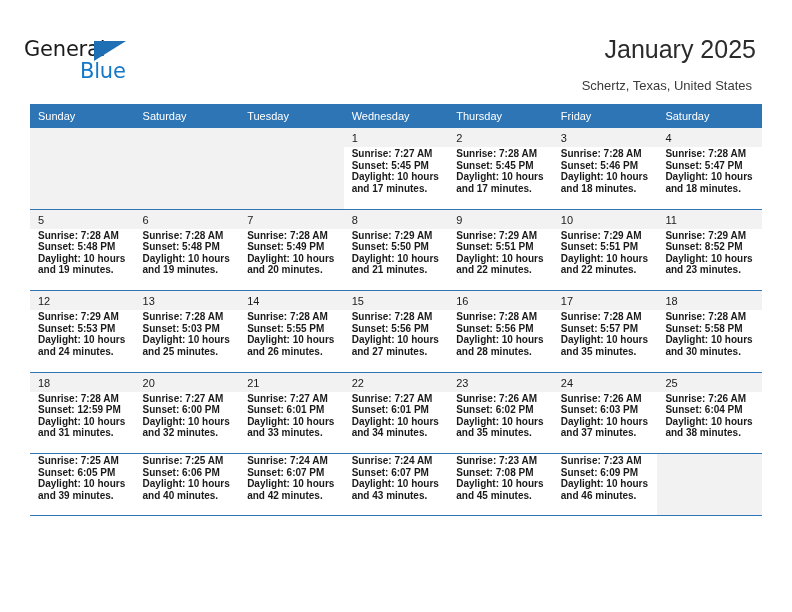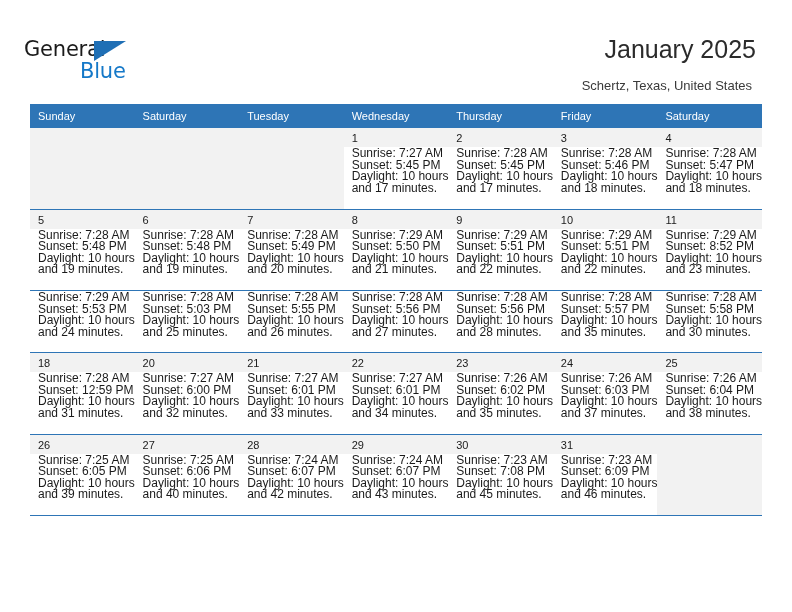--- a/index.html
+++ b/index.html
@@ -114,28 +114,29 @@
     background: #f2f2f2;
     font-size: 11px;
     color: #1a1a1a;
     padding: 4px 0 3px 8px;
     vertical-align: top;
     height: 10px;
     box-sizing: border-box;
   }
   .wk-bodyrow td {
     background: #ffffff;
-    font-size: 12px;
+    font-size: 10px;
     color: #1a1a1a;
     padding: 1px 6px 10px 8px;
     vertical-align: top;
     line-height: 11.6px;
     height: 62px;
     box-sizing: border-box;
     border-bottom: 1.3px solid #2e75b6;
+    font-weight: bold;
   }
   .wk-bodyrow td.empty,
   .wk-daterow td.empty {
     background: #f2f2f2;
   }
   .wk-bodyrow td.empty {
     border-bottom: 1.3px solid #2e75b6;
   }
   .daynum {
     display: block;
@@ -322,20 +323,43 @@
           </td>
           <td>
             <div class="info">
               <span>Sunrise: 7:29 AM</span>
               <span>Sunset: 8:52 PM</span>
               <span>Daylight: 10 hours</span>
               <span>and 23 minutes.</span>
             </div>
           </td>
         </tr>
+        <tr class="wk-daterow">
+          <td>
+            <span class="daynum">12</span>
+          </td>
+          <td>
+            <span class="daynum">13</span>
+          </td>
+          <td>
+            <span class="daynum">14</span>
+          </td>
+          <td>
+            <span class="daynum">15</span>
+          </td>
+          <td>
+            <span class="daynum">16</span>
+          </td>
+          <td>
+            <span class="daynum">17</span>
+          </td>
+          <td>
+            <span class="daynum">18</span>
+          </td>
+        </tr>
         <tr class="wk-bodyrow">
           <td>
             <div class="info">
               <span>Sunrise: 7:29 AM</span>
               <span>Sunset: 5:53 PM</span>
               <span>Daylight: 10 hours</span>
               <span>and 24 minutes.</span>
             </div>
           </td>
           <td>
@@ -461,43 +485,20 @@
           </td>
           <td>
             <div class="info">
               <span>Sunrise: 7:26 AM</span>
               <span>Sunset: 6:04 PM</span>
               <span>Daylight: 10 hours</span>
               <span>and 38 minutes.</span>
             </div>
           </td>
         </tr>
-        <tr class="wk-daterow">
-          <td>
-            <span class="daynum">26</span>
-          </td>
-          <td>
-            <span class="daynum">27</span>
-          </td>
-          <td>
-            <span class="daynum">28</span>
-          </td>
-          <td>
-            <span class="daynum">29</span>
-          </td>
-          <td>
-            <span class="daynum">30</span>
-          </td>
-          <td>
-            <span class="daynum">31</span>
-          </td>
-          <td class="empty">
-            <span class="daynum"></span>
-          </td>
-        </tr>
         <tr class="wk-bodyrow">
           <td>
             <div class="info">
               <span>Sunrise: 7:25 AM</span>
               <span>Sunset: 6:05 PM</span>
               <span>Daylight: 10 hours</span>
               <span>and 39 minutes.</span>
             </div>
           </td>
           <td>

